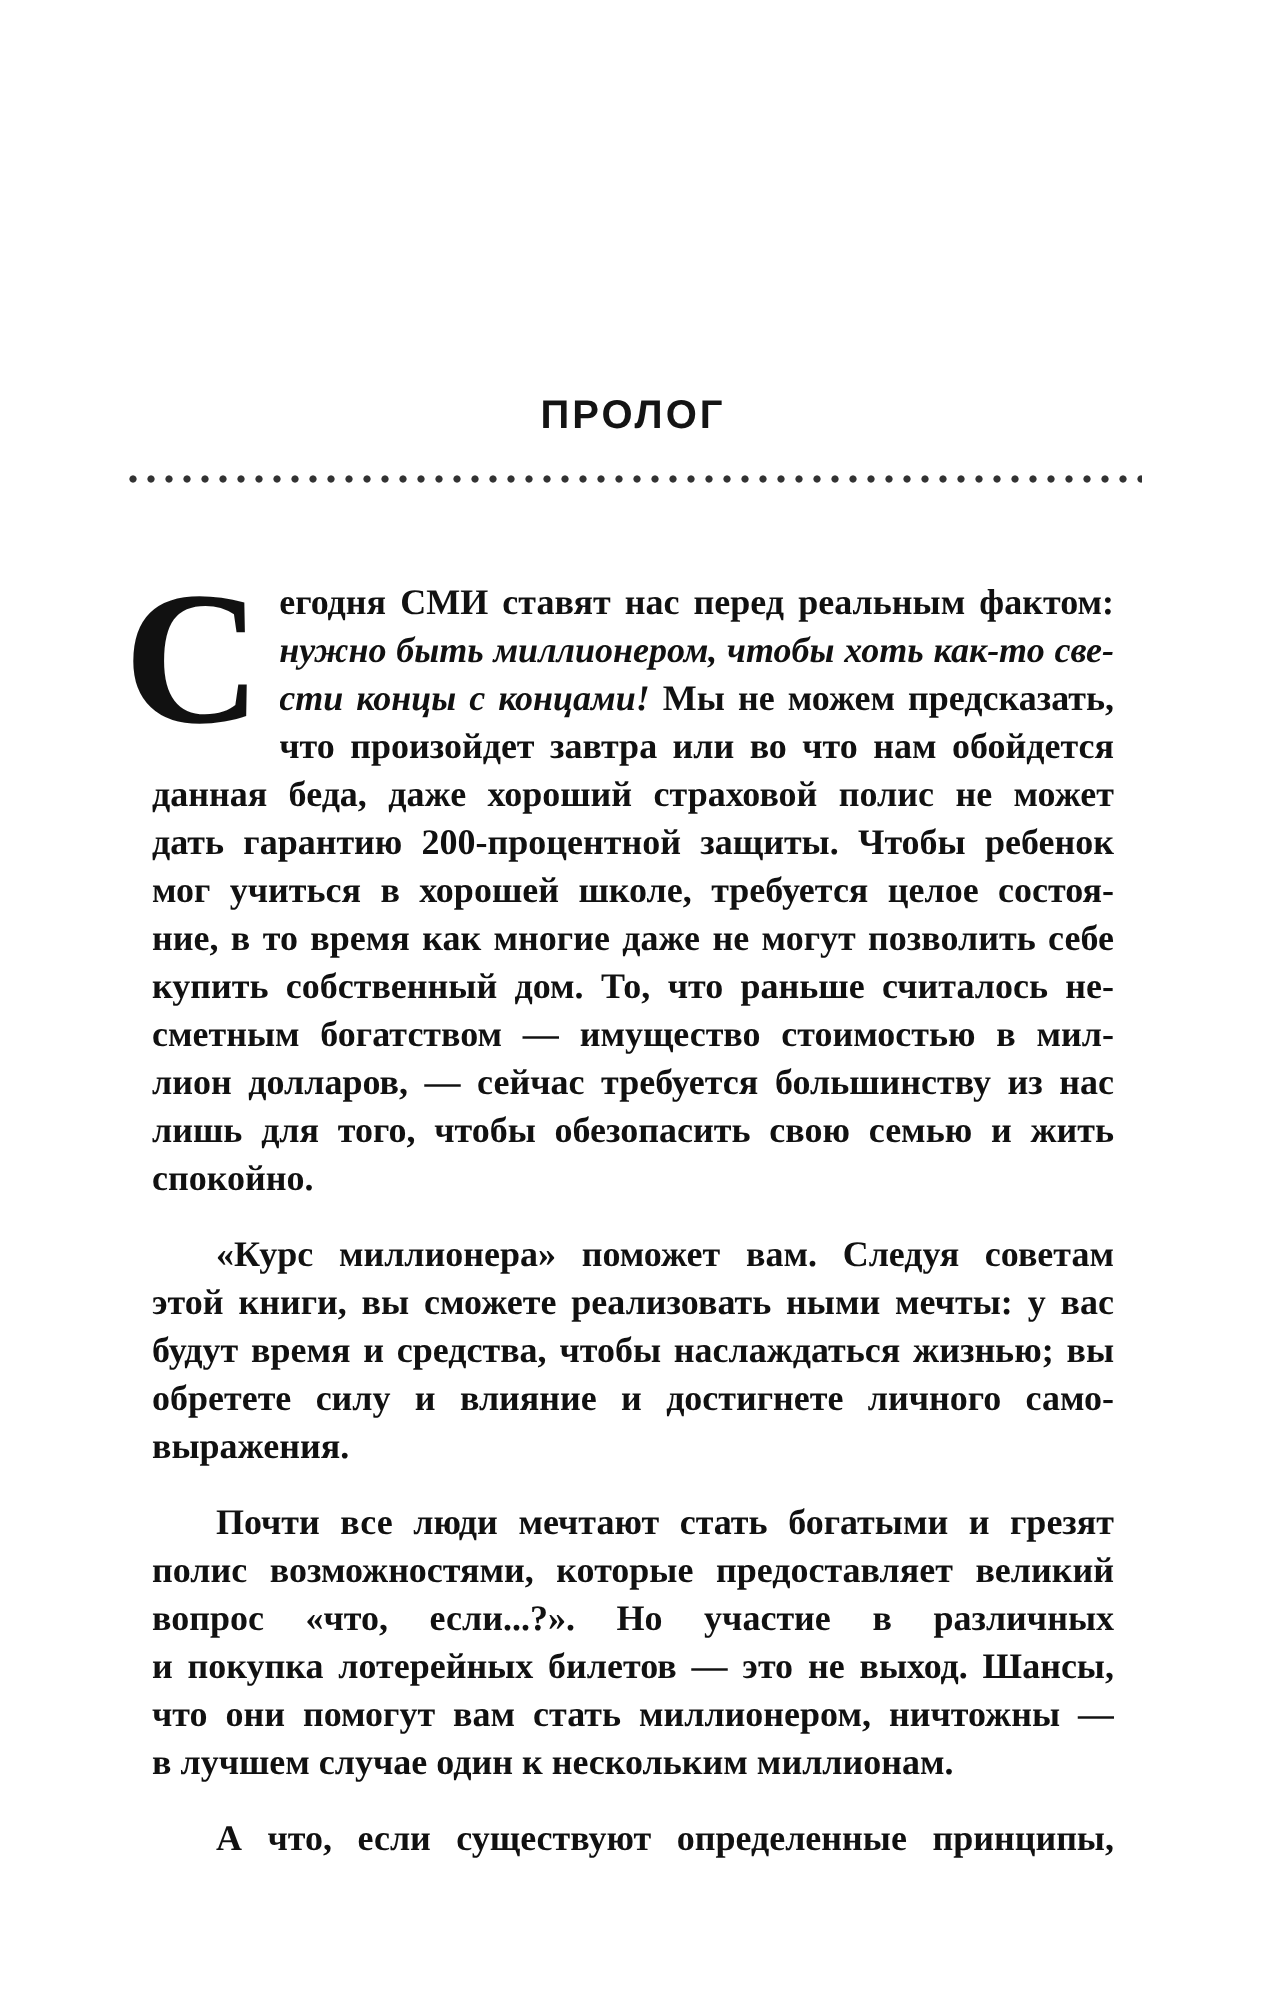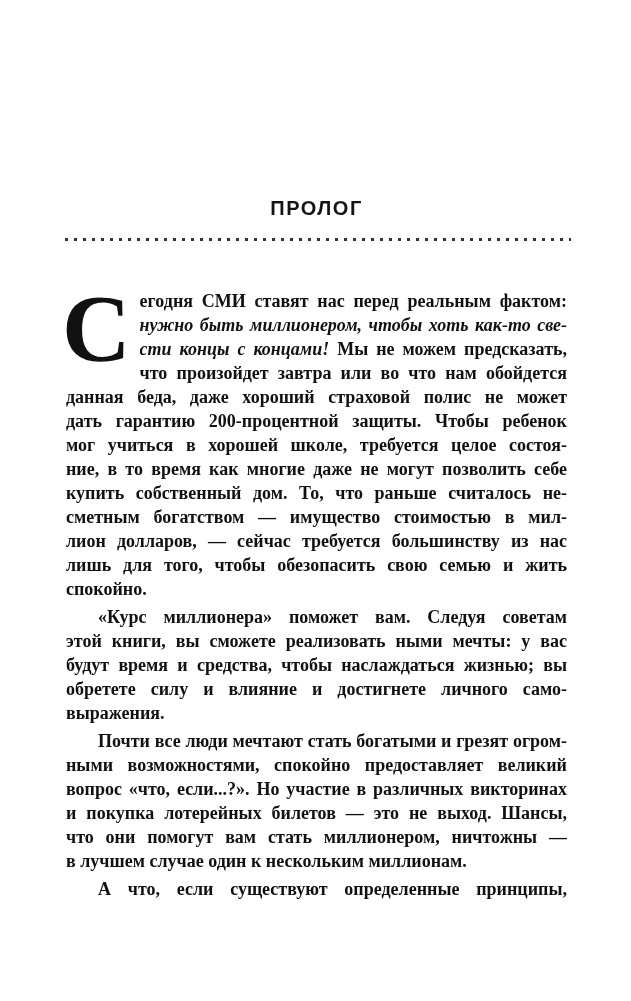--- a/index.html
+++ b/index.html
@@ -50,21 +50,21 @@
   }
   .dropcap {
     float: left;
     height: 72px;
     line-height: 76px;
     font-size: 95px;
     font-weight: bold;
     margin: 2px 9px 0 0;
   }
   .paragraph {
-    margin: 4px;
+    margin: 14px;
   }
   .line {
     height: 24px;
     overflow: hidden;
     text-align: justify;
     text-align-last: justify;
     text-justify: inter-word;
   }
   .line.last {
     text-align-last: left;
@@ -104,21 +104,21 @@
           </div>
           <div class="paragraph">
             <div class="line indent"><span>«Курс миллионера» поможет вам. Следуя советам</span></div>
             <div class="line"><span>этой книги, вы сможете реализовать ными мечты: у вас</span></div>
             <div class="line"><span>будут время и средства, чтобы наслаждаться жизнью; вы</span></div>
             <div class="line"><span>обретете силу и влияние и достигнете личного само-</span></div>
             <div class="line last"><span>выражения.</span></div>
           </div>
           <div class="paragraph">
             <div class="line indent"><span>Почти все люди мечтают стать богатыми и грезят огром-</span></div>
-            <div class="line"><span>ными возможностями, спокойно предоставляет великий</span></div>
+            <div class="line"><span>полис возможностями, которые предоставляет великий</span></div>
             <div class="line"><span>вопрос «что, если...?». Но участие в различных викторинах</span></div>
             <div class="line"><span>и покупка лотерейных билетов — это не выход. Шансы,</span></div>
             <div class="line"><span>что они помогут вам стать миллионером, ничтожны —</span></div>
             <div class="line last"><span>в лучшем случае один к нескольким миллионам.</span></div>
           </div>
           <div class="paragraph">
             <div class="line indent"><span>А что, если существуют определенные принципы,</span></div>
           </div>
         </div>
     </div>

